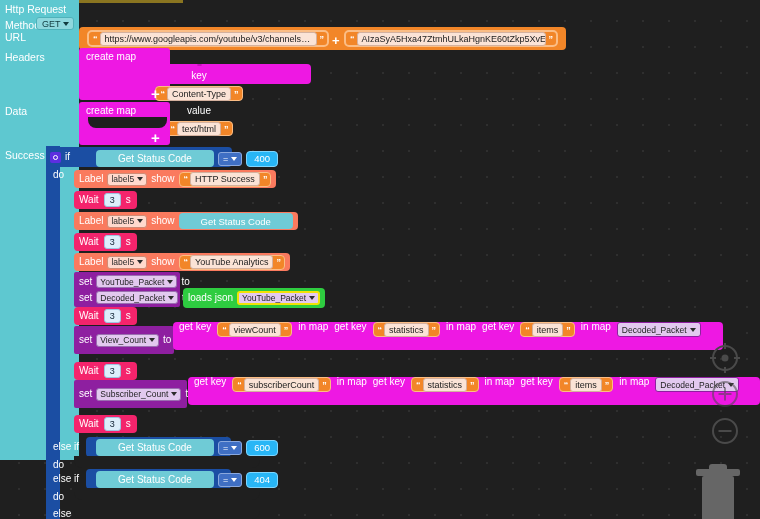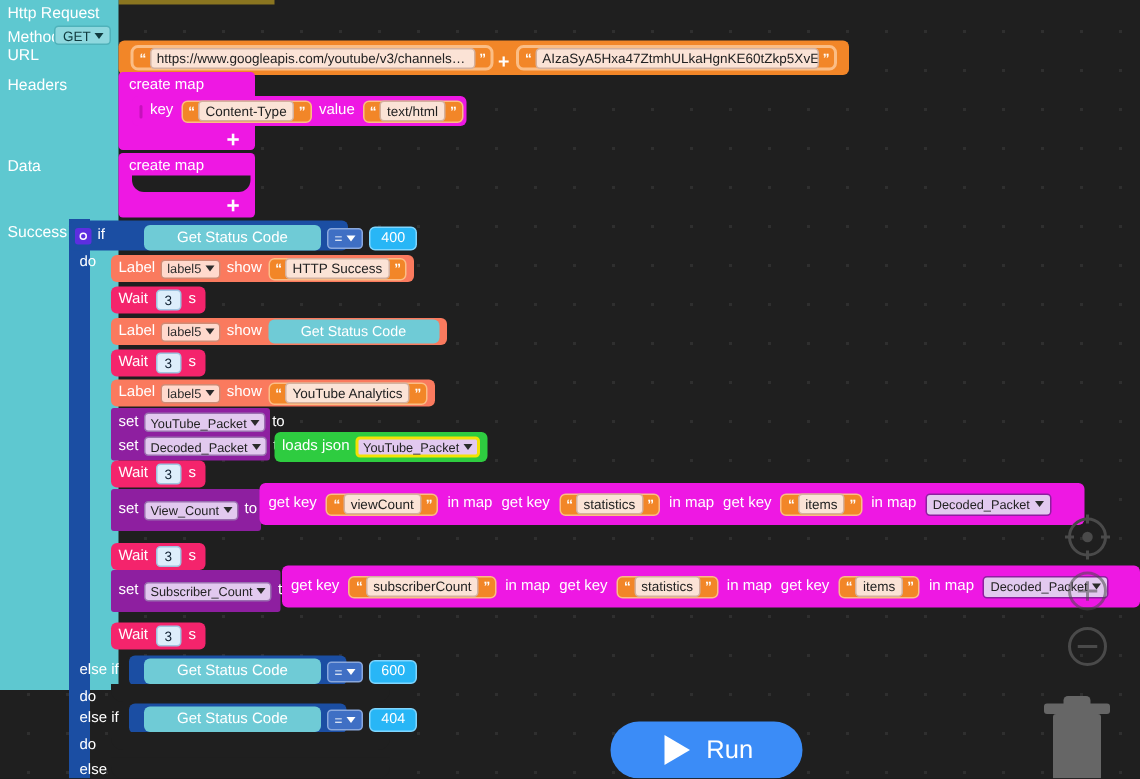--- a/index.html
+++ b/index.html
@@ -145,21 +145,21 @@
     background:#2ecc40; border-radius:4px; height:20px; padding:0 5px;
   }
   .var-dd-hl {
     display:inline-flex; align-items:center; gap:3px; background:#e2c9ef;
     border:2px solid #f2e205; border-radius:3px; height:14px; padding:0 3px;
     color:#222; font-size:8.5px;
   }
 
   
   .getkey-row {
-    position:absolute; display:flex; align-items:center; gap:6px;
+    position:absolute; display:flex; gap:6px;
     background:#ee18e3; border-radius:4px; padding:0 6px;
   }
   .orange-str {
     display:inline-flex; align-items:center; gap:3px; background:#f28628;
     border:1.5px solid #fbbd85; border-radius:4px; height:15px; padding:0 4px;
   }
   .var-dd-pur {
     display:inline-flex; align-items:center; gap:3px; background:#e2c9ef;
     border:1.5px solid #8e1fa0; border-radius:3px; height:15px; padding:0 4px;
     color:#222; font-size:8.5px;
@@ -222,21 +222,21 @@
   <div class="plus-op" style="left:332px; top:33px;">+</div>
   <div class="str-block" style="left:344px; top:30px; width:214px;">
     <span class="quote">“</span>
     <span class="field" style="flex:1; overflow:hidden;">AIzaSyA5Hxa47ZtmhULkaHgnKE60tZkp5XvEMR8</span>
     <span class="quote">”</span>
   </div>
 
   <div class="map-block" style="left:79px; top:48px; width:91px; height:52px;"></div>
   <div class="lbl" style="position:absolute; left:86px; top:52px;">create map</div>
 
-  <div class="kv-row" style="left:88px; top:64px; width:223px;">
+  <div class="kv-row" style="left:88px; top:64px; width:223px;flex-direction:column;">
     <span class="kv-socket"></span>
     <span class="lbl">key</span>
     <span class="orange-str">
       <span class="quote">“</span>
       <span class="field">Content-Type</span>
       <span class="quote">”</span>
     </span>
     <span class="lbl">value</span>
     <span class="orange-str">
       <span class="quote">“</span>
@@ -478,21 +478,15 @@
   <div class="zc" id="zoom-out">
     <i class="zc-bar"></i>
   </div>
 
   <div id="trash-icon">
     <div class="trash-hand"></div>
     <div class="trash-lid"></div>
     <div class="trash-body"></div>
   </div>
 
-  <div class="btn" id="run-button">
-    <svg width="22" height="24" viewBox="0 0 22 24">
-      <polygon points="3,2 20,12 3,22" fill="#ffffff"></polygon>
-    </svg>
-    <span>Run</span>
-  </div>
 
 
 </div>
 
 </body></html>

